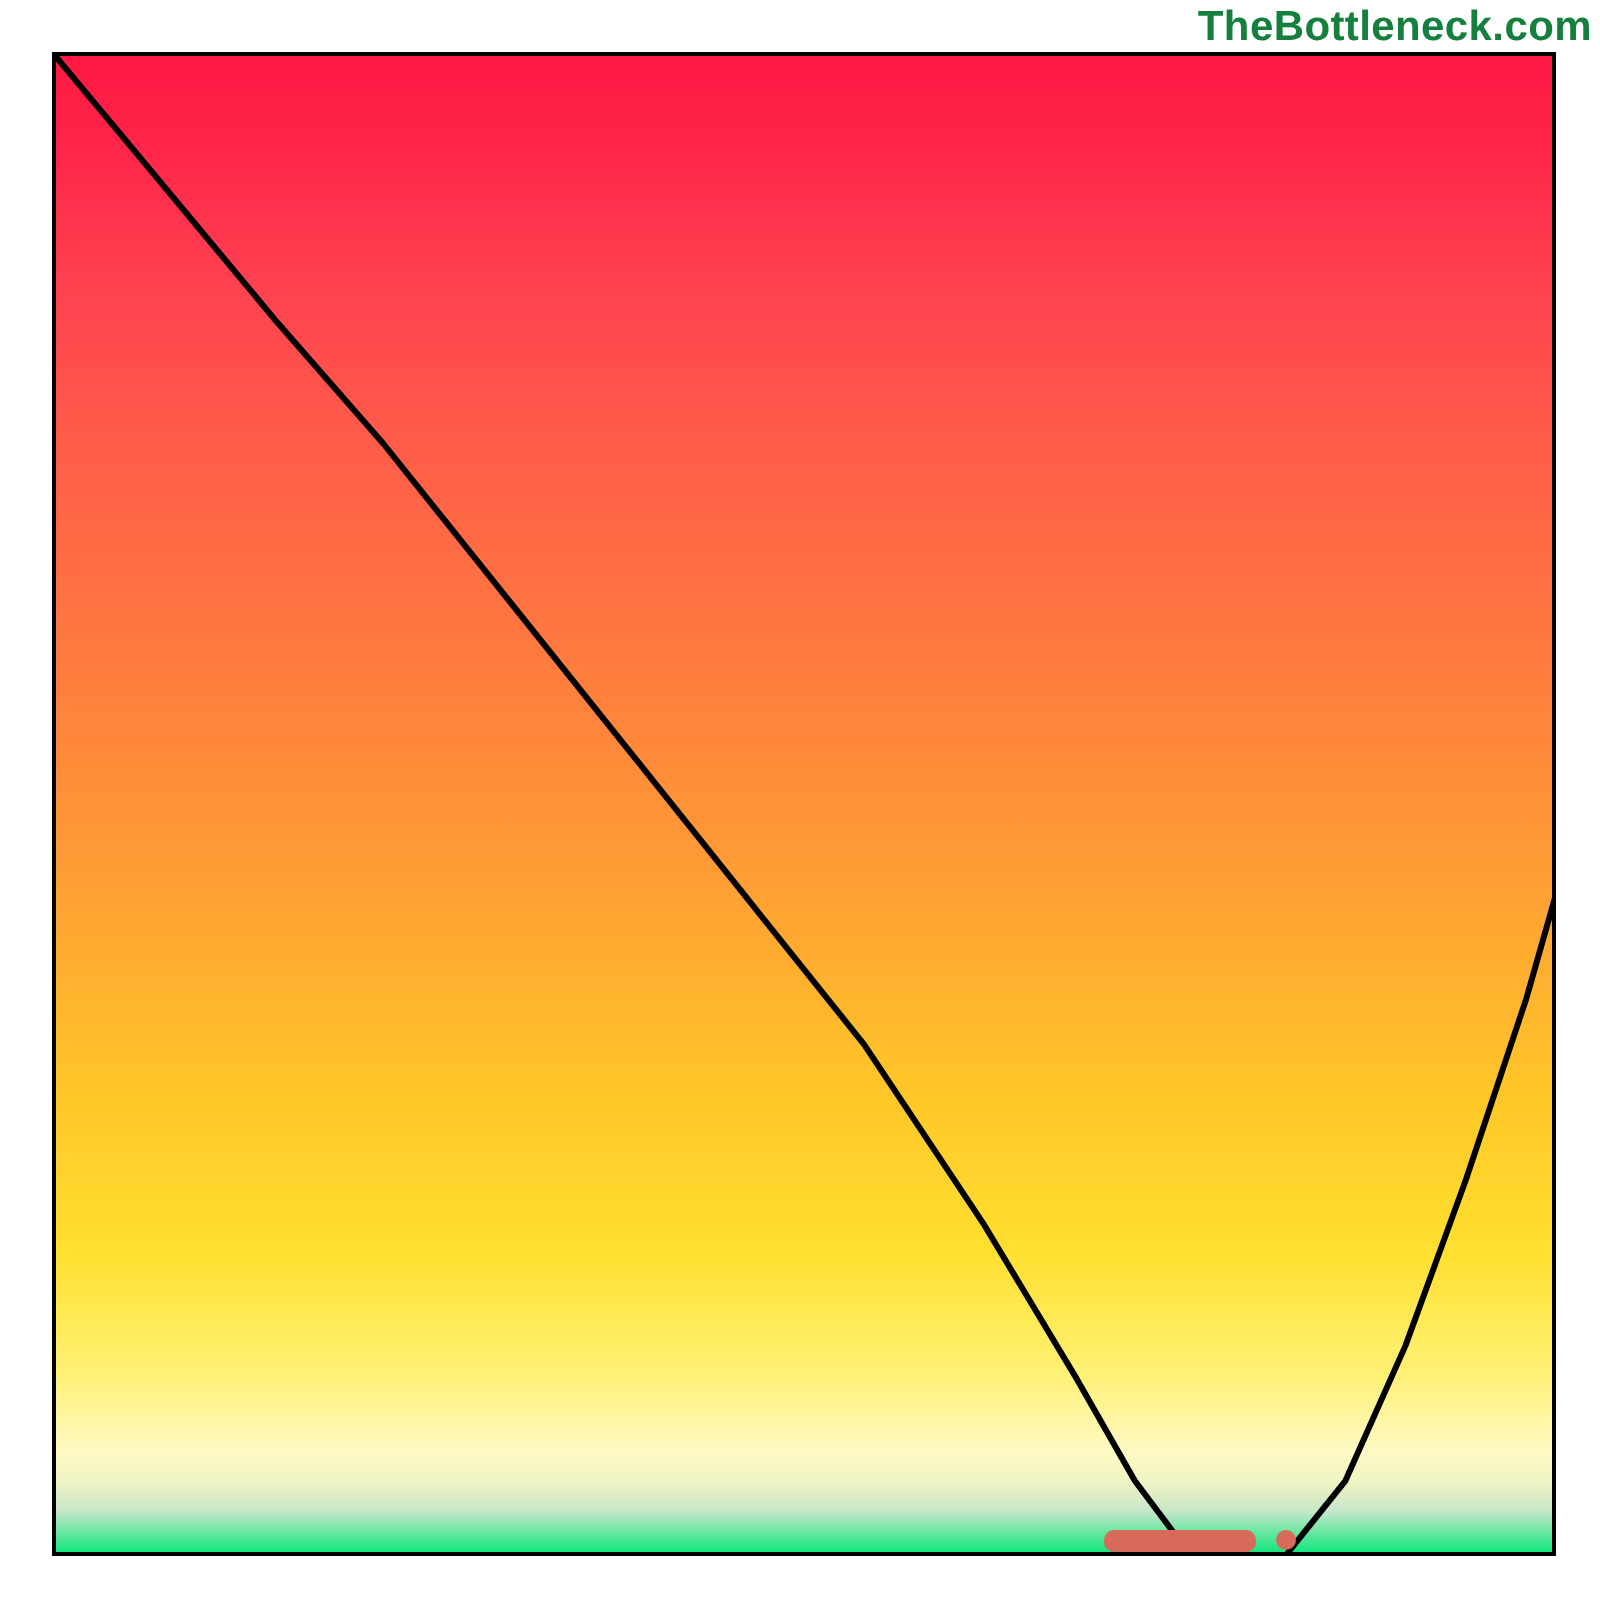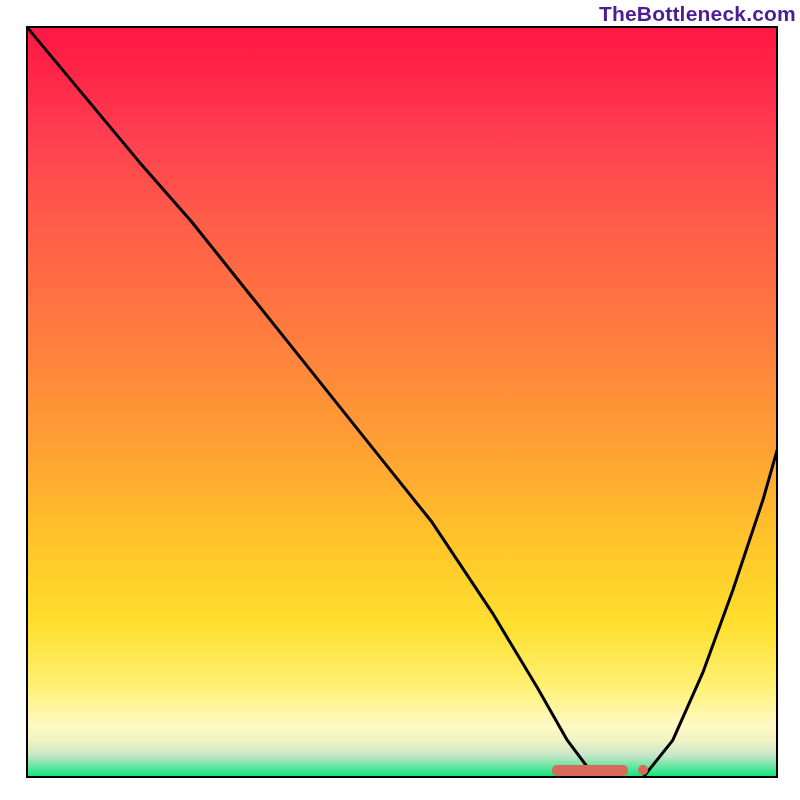--- a/index.html
+++ b/index.html
@@ -48,21 +48,21 @@
     height: 752px;
     pointer-events: none;
   }
   .watermark {
     position: absolute;
     top: 2px;
     right: 4px;
     font-family: Arial, Helvetica, sans-serif;
     font-size: 21px;
     font-weight: bold;
-    color: #4c1d95;
+    color: #15803d;
     letter-spacing: 0.2px;
   }
   .marker {
     position: absolute;
     height: 11px;
     background: #d86a5a;
     border-radius: 5px;
   }
   .marker-dot {
     position: absolute;

